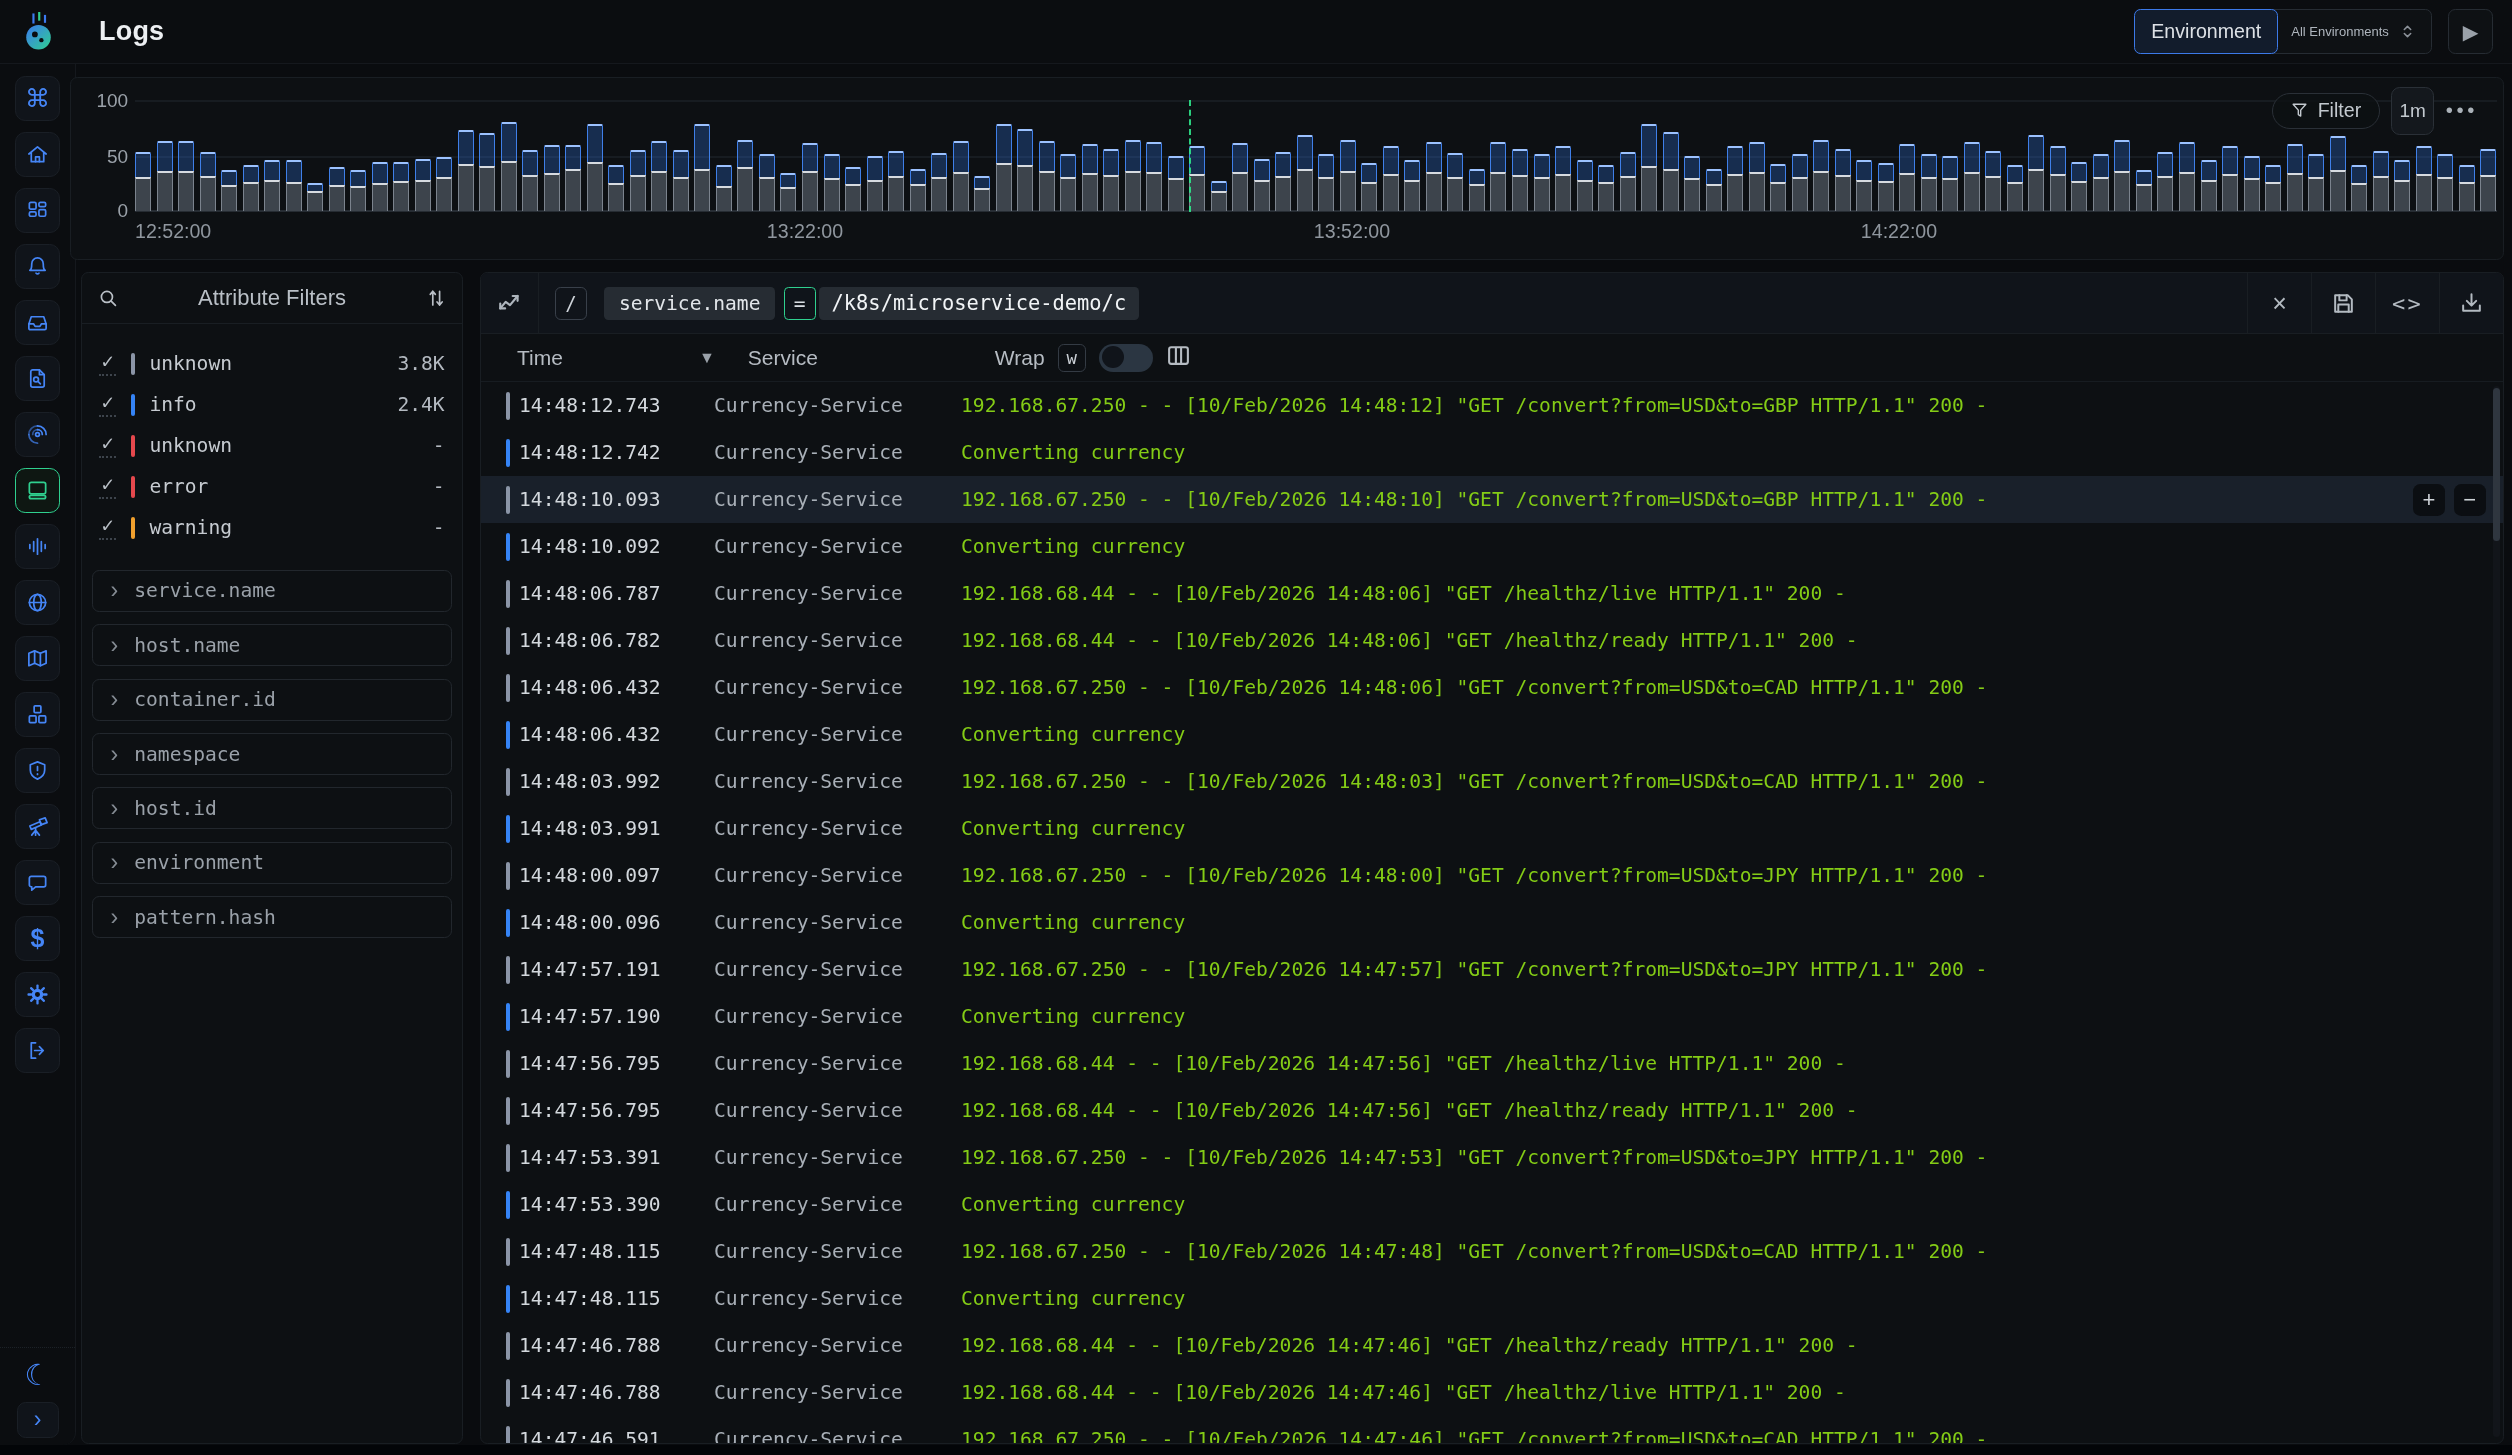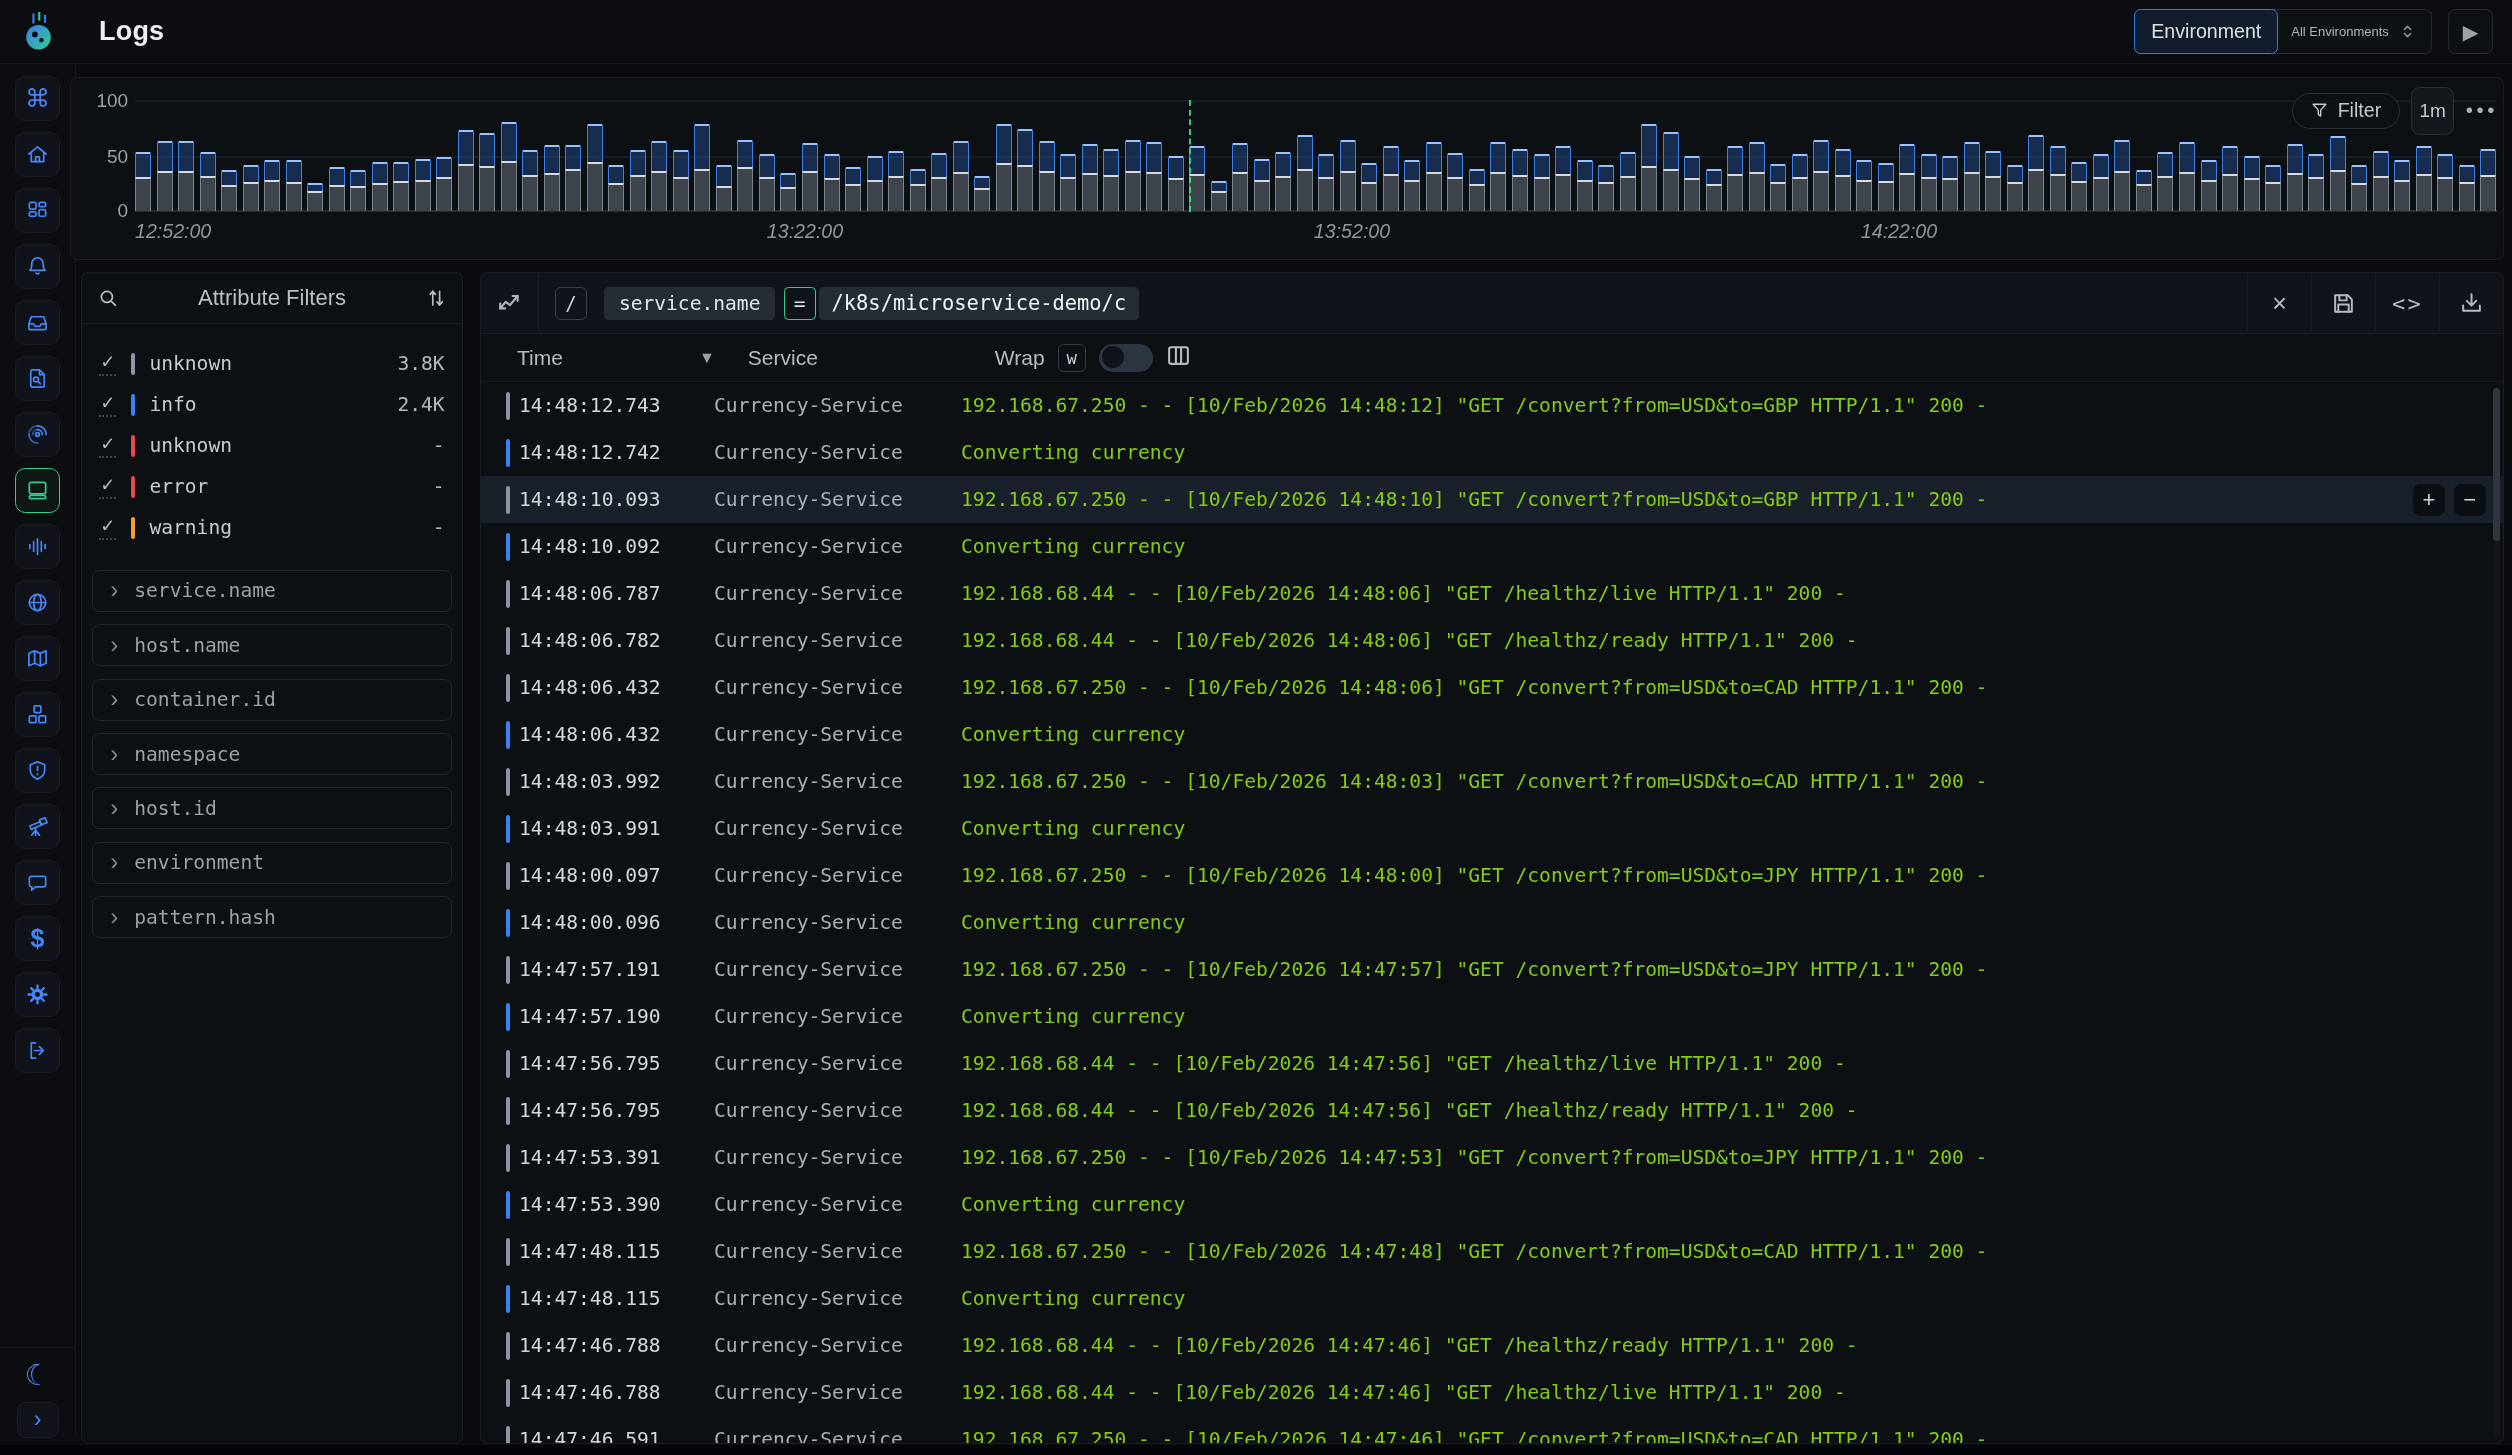--- a/index.html
+++ b/index.html
@@ -51,24 +51,24 @@
   .gl-100 { top:0; } .gl-50 { top:56px; } .gl-0 { top:110px; background:#262c33; }
   .bars { position:absolute; left:0; right:0; top:0; bottom:1.5px; display:flex;
     justify-content:space-between; align-items:flex-end; }
   .bar { width:16px; display:flex; flex-direction:column; justify-content:flex-end; height:100%; }
   .seg { width:100%; }
   .seg-info { background:rgba(47,111,219,.30); border:1.5px solid #3f7fe8; border-top:2.2px solid #9cc2ff; border-bottom:none;
     border-radius:1.5px 1.5px 0 0; }
   .seg-unknown { background:#3d444c; border:1.5px solid #7b838d; border-top:2.2px solid #d7dbe0; border-bottom:none; }
   .now-marker { position:absolute; top:0; bottom:0; left:44.6%; border-left:2.2px dashed #2ee58a; opacity:.9; }
   .xlabels { position:absolute; left:64px; right:5.8px; top:142px; height:29px; font-size:19.6px; color:#8f969e; }
-  .xt { position:absolute; white-space:nowrap;font-style:italic; }
+  .xt { position:absolute; white-space:nowrap; }
   .xt0 { left:0; } .xt1 { left:670px; transform:translateX(-50%); }
   .xt2 { left:1217px; transform:translateX(-50%); } .xt3 { left:1764px; transform:translateX(-50%); }
-  .chart-controls { position:absolute; top:8.7px; right:5px; display:flex; align-items:center; gap:11.6px; }
+  .chart-controls { position:absolute; top:8.7px; right:25px; display:flex; align-items:center; gap:11.6px; }
   .filter-pill { height:36px; border:1.5px solid #2a3037; border-radius:19px; background:rgba(13,16,19,.85);
     display:flex; align-items:center; gap:8.7px; padding:0 17.4px; color:#c3c9cf; font-size:19.6px; }
   .filter-pill svg { width:19px; height:19px; fill:none; stroke:currentColor; stroke-width:1.8; stroke-linejoin:round;}
   .interval-box { height:48px; min-width:42px; padding:0 7.3px; border:1.5px solid #2a3037; border-radius:8.7px;
     background:#14181d; display:flex; align-items:center; justify-content:center; color:#c3c9cf; font-size:19px; }
   .more-dots { color:#aab1b8; font-size:20.4px; letter-spacing:3.6px; }
 
   
   .filters-panel { position:absolute; left:81px; top:272px; width:382px; height:1172px;
     border:1.5px solid #191e23; border-radius:7.3px; background:#0d1013; overflow:hidden; }

